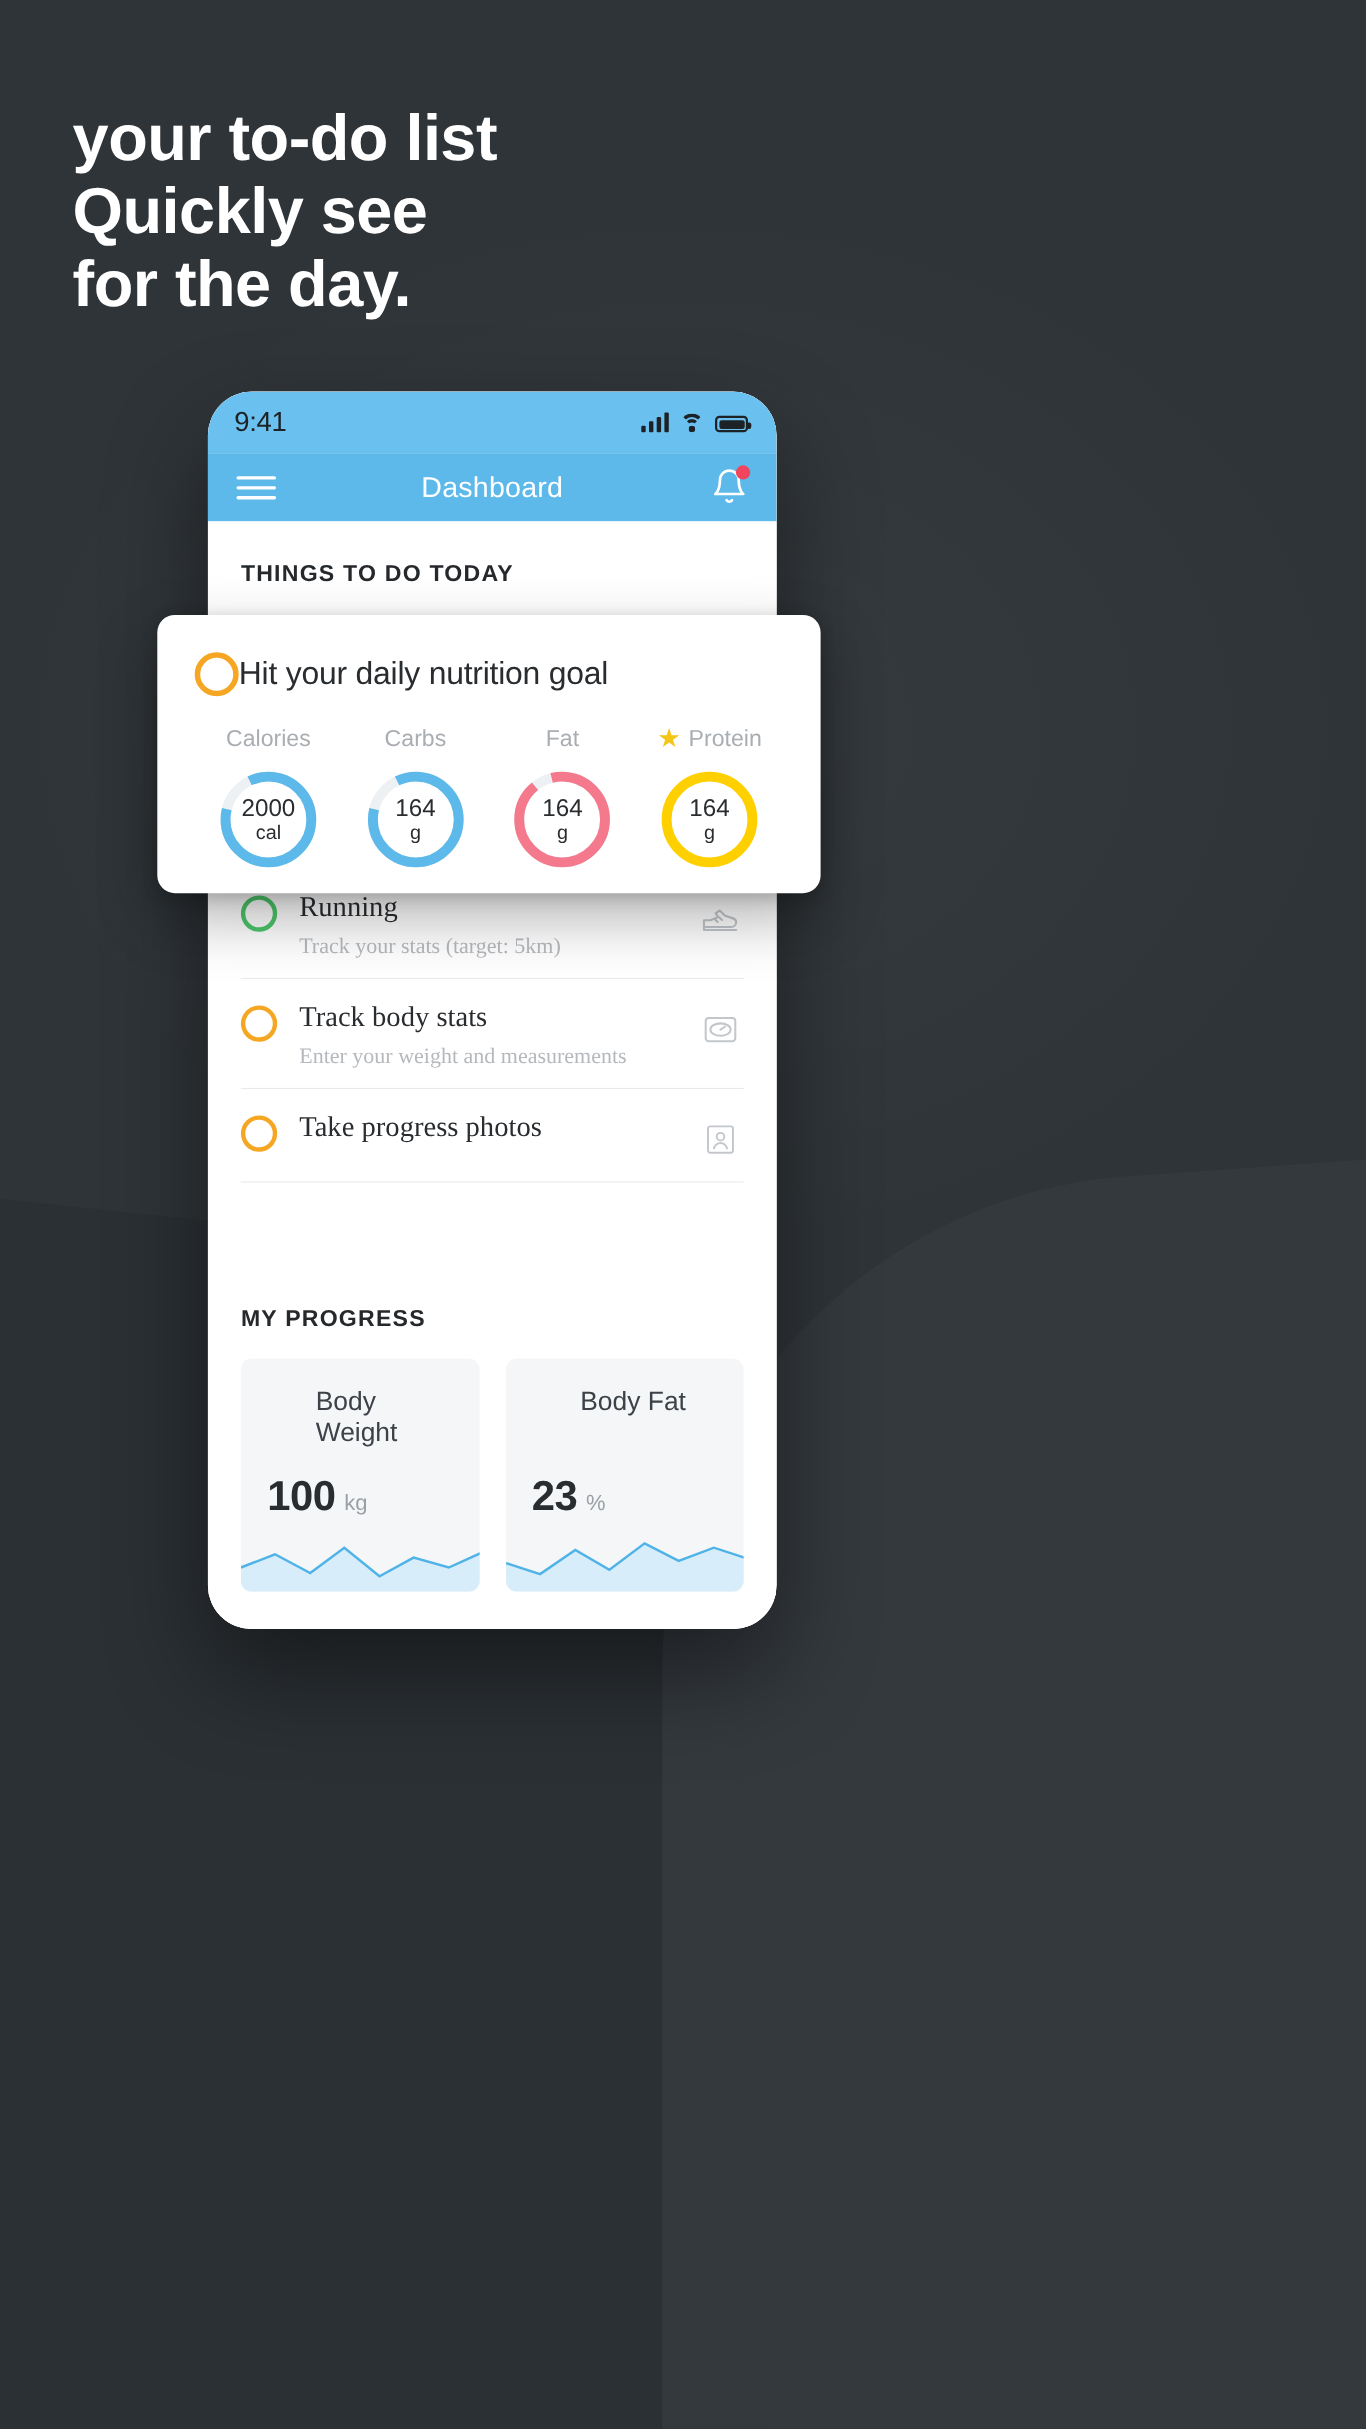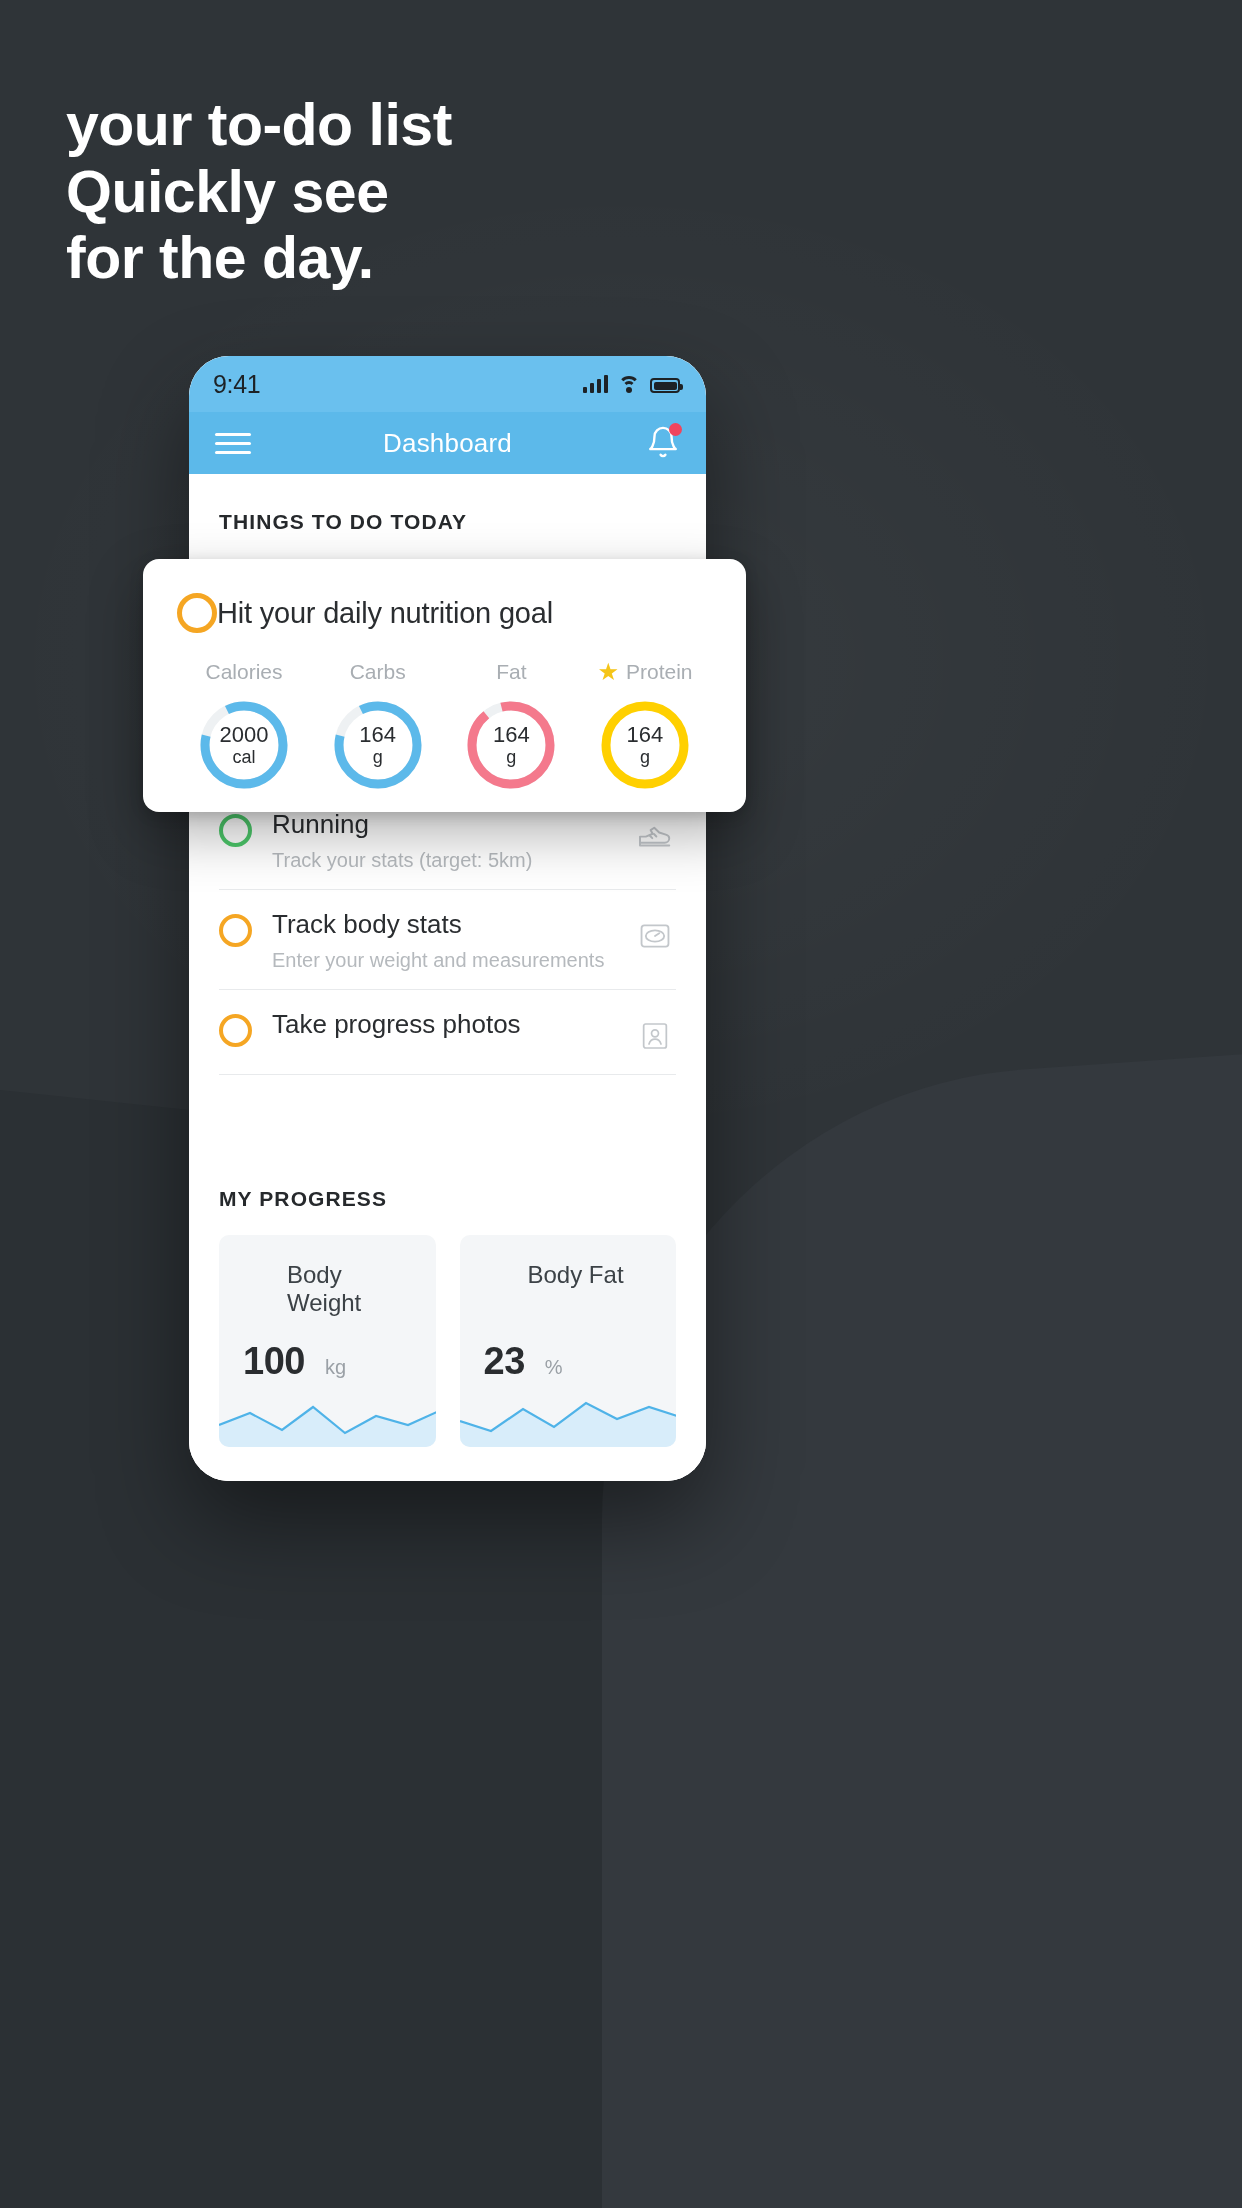--- a/index.html
+++ b/index.html
@@ -131,21 +131,21 @@
     position: absolute; top: 118px; left: 0; right: 0; bottom: 0;
     background: #ffffff;
     padding: 0 30px;
   }
   .section-label {
     font-size: 21px; font-weight: 700; color: #26292c;
     letter-spacing: 1.1px; padding-top: 36px;
   }
 
   
-  .task-list { margin-top: 22px; }
+  .task-list { margin-top: 22px; font-family: Liberation Serif, serif; }
   .task-row {
     display: flex; align-items: flex-start; gap: 20px;
     padding: 19px 0 17px 0;
     border-bottom: 1px solid #e8eaec;
     position: relative;
   }
   .task-ring {
     width: 33px; height: 33px; border-radius: 50%;
     border: 4px solid #f5a623; background: transparent;
     flex: 0 0 auto; margin-top: 5px;
@@ -165,21 +165,21 @@
   
   .prog-label { font-size: 21px; font-weight: 700; color: #26292c; letter-spacing: 1.1px; }
   .prog-grid { display: flex; gap: 24px; margin-top: 24px; }
   .prog-card {
     flex: 1 1 0; height: 212px;
     background: #f4f6f8; border-radius: 10px;
     position: relative; overflow: hidden;
     padding: 26px 24px 0 24px;
   }
   .prog-card-title { font-size: 24px; color: #3c4247; font-weight: 400; margin-left: 44px; }
-  .prog-value-row { position: absolute; left: 24px; bottom: 64px; display: flex; align-items: baseline; gap: 20px; justify-content: flex-end; }
+  .prog-value-row { position: absolute; left: 24px; bottom: 64px; display: flex; align-items: baseline; gap: 8px; justify-content: flex-end; }
   .prog-value { font-size: 38px; font-weight: 700; color: #2a2d30; letter-spacing: -0.5px; }
   .prog-unit { font-size: 20px; color: #9aa0a6; }
   .spark { position: absolute; left: 0; right: 0; bottom: 0; height: 62px; }
 
   
   .float-card {
     position: absolute;
     left: 143px; top: 559px;
     width: 603px; height: 253px;
     background: #ffffff;

